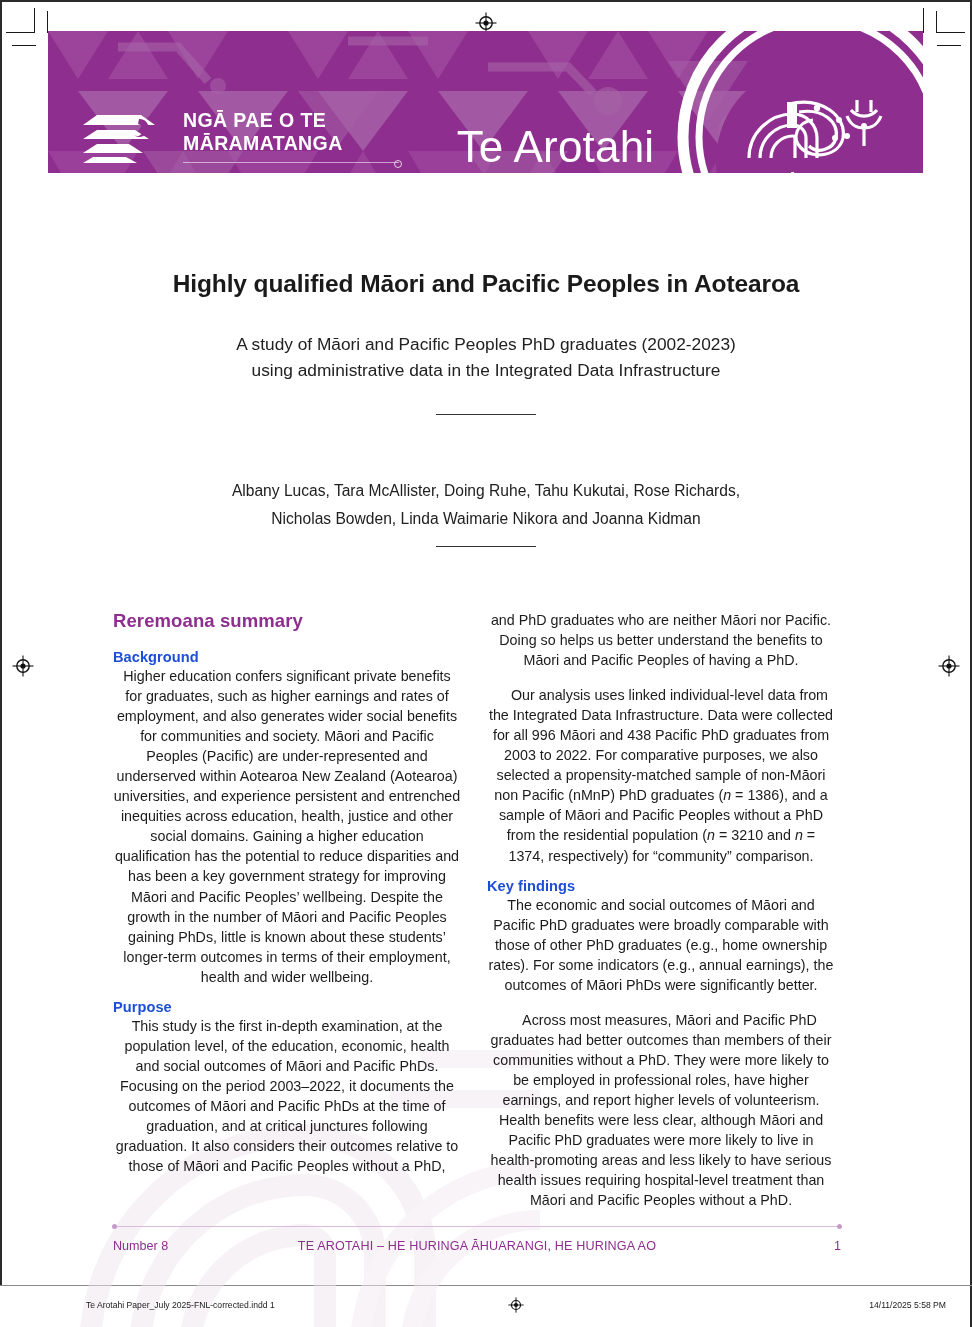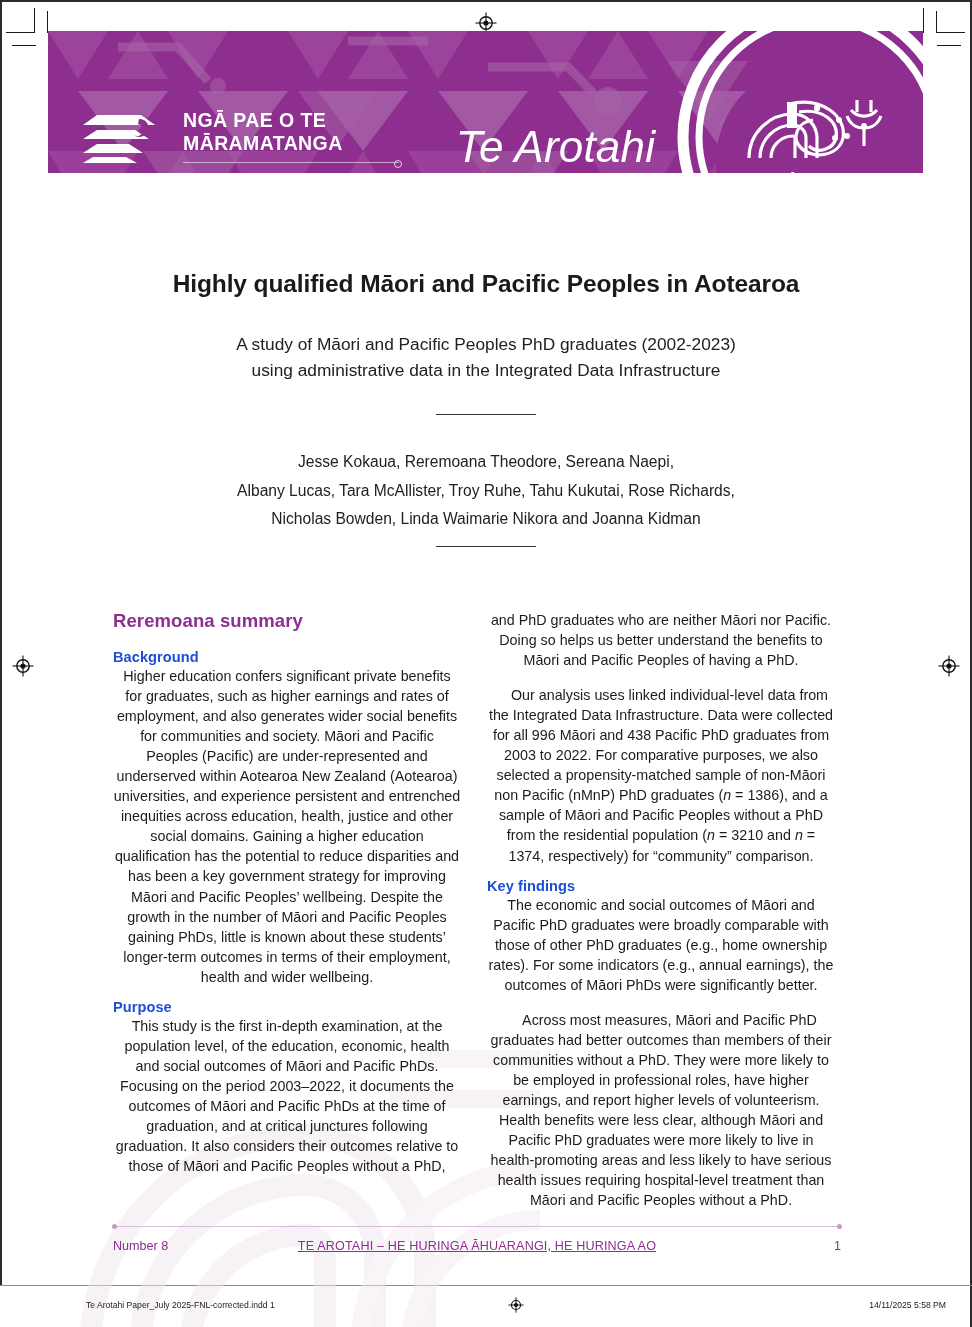--- a/index.html
+++ b/index.html
@@ -61,21 +61,20 @@
 
   .masthead-title {
     position: absolute; left: 0; right: 0; top: 90px;
     text-align: center;
     color: #ffffff;
     font-size: 44px;
     line-height: 52px;
     font-weight: normal;
     letter-spacing: 0.2px;
     padding-left: 140px;
-    font-style: italic;
   }
 
   
   .badge-rings { position:absolute; right:-30px; top:-40px; width:300px; height:300px; }
   .badge {
     position: absolute;
     right: 13px; top: 33px;
     width: 194px; height: 194px;
     border-radius: 50%;
     background: #8e2e8e;
@@ -167,21 +166,21 @@
   .foot-rule:after{ right:-1px; }
 
   .footer {
     position:absolute; left:113px; top:1239px; width:728px;
     display:flex; align-items:center; justify-content:space-between;
     color:#8e2e8e;
   }
   .foot-left { font-size:12.6px; }
   .foot-center {
     position:absolute; left:0; right:0; text-align:center;
-    font-size:12.6px; letter-spacing:0.15px;text-decoration:underline;
+    font-size:12.6px; letter-spacing:0.15px;
   }
   .foot-right { font-size:12.6px; }
 
   
   .slug {
     position:absolute; left:62px; top:1300px; width:860px;
     display:flex; align-items:center; justify-content:space-between;
     font-size: 8.6px; color:#1a1a1a;
     font-family: "Liberation Sans", sans-serif;
     margin-left: 24px;
@@ -358,22 +357,22 @@
 
   <div class="doc-title">Highly qualified Māori and Pacific Peoples in Aotearoa</div>
   <div class="doc-sub">
     <span>A study of Māori and Pacific Peoples PhD graduates (2002-2023)</span><br>
     <span>using administrative data in the Integrated Data Infrastructure</span>
   </div>
 
   <div class="rule-top"></div>
 
   <div class="authors">
-    <span>Jesse Kokaua, Reremoana Theodore, Sereana Naepi,</span><br>
-    <span>Albany Lucas, Tara McAllister, Troy Ruhe, Tahu Kukutai, Rose Richards,</span><br>
+    <br>
+    <span>Albany Lucas, Tara McAllister, Doing Ruhe, Tahu Kukutai, Rose Richards,</span><br>
     <span>Nicholas Bowden, Linda Waimarie Nikora and Joanna Kidman</span>
   </div>
 
   <div class="rule-bot"></div>
 
   <div class="cols">
 
     <div class="col col-left">
       <h2 class="section">Reremoana summary</h2>
 

